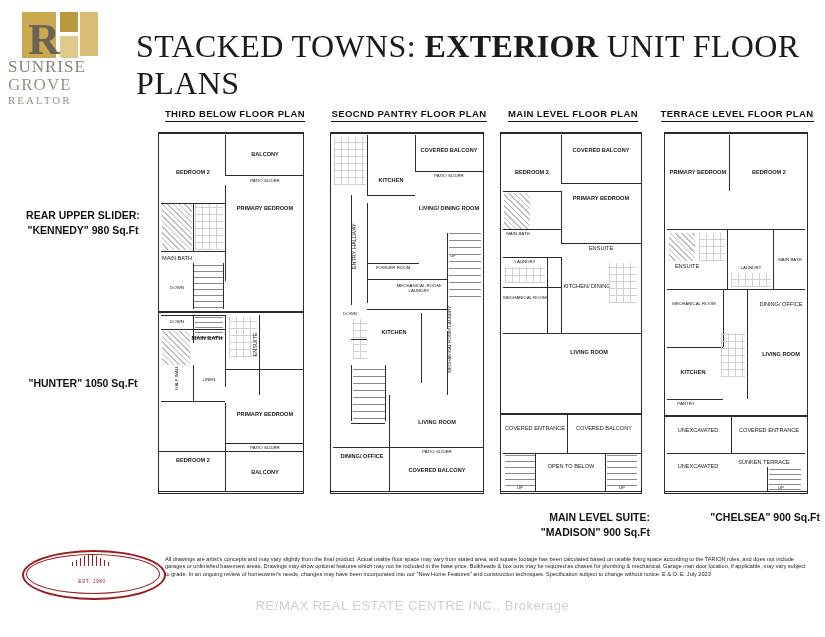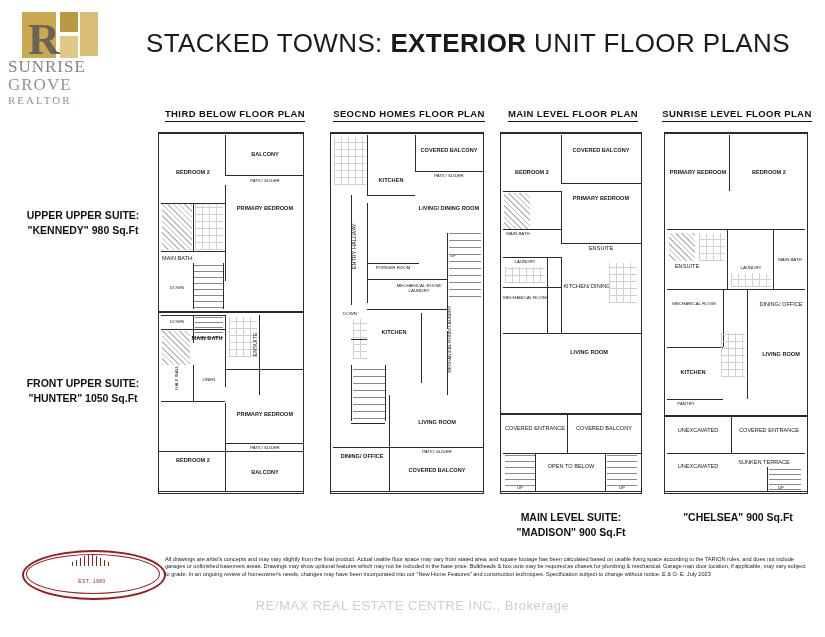--- a/index.html
+++ b/index.html
@@ -31,23 +31,23 @@
     position:absolute;left:0;top:48px;width:128px;
     font-family:"Liberation Serif", serif;
     color:#8a8376;
     letter-spacing:1px;
   }
   .logo-text .l1{font-size:17px;line-height:18px;}
   .logo-text .l2{font-size:17px;line-height:18px;color:#9a9384;}
   .logo-text .l3{font-size:11px;line-height:13px;color:#9a9384;letter-spacing:2px;}
 
   .title{
-    position:absolute;left:146px;top:28px;
-    font-size:26px;letter-spacing:.4px;color:#1a1a1a;
-    font-family:Liberation Sans, sans-serif;
+    position:absolute;left:136px;top:28px;
+    font-size:32px;letter-spacing:.4px;color:#1a1a1a;
+    font-family:Liberation Serif, serif;
   }
   .title .b{font-weight:bold;}
 
   
   .colhead{
     position:absolute;font-size:9.5px;font-weight:bold;letter-spacing:.4px;
     color:#111;text-align:center;
   }
   .colhead .ul{border-bottom:1px solid #111;padding-bottom:2px;display:inline-block;}
 
@@ -76,21 +76,21 @@
   .rm.rot{transform:rotate(-90deg);transform-origin:center center;white-space:nowrap;}
   .stair{position:absolute;}
   .stair i{position:absolute;background:#8a8a8a;height:1px;left:0;right:0;}
 
   
   .sidelabel{
     position:absolute;text-align:center;font-size:10.5px;font-weight:bold;
     line-height:15px;color:#111;
   }
   .botlabel{
-    position:absolute;text-align:center;font-size:10.5px;font-weight:bold;
+    position:absolute;text-align:right;font-size:10.5px;font-weight:bold;
     line-height:15px;color:#111;
   }
 
   
   .reid{
     position:absolute;left:22px;top:550px;width:140px;height:46px;
   }
   .reid .oval{
     position:absolute;left:0;top:0;width:140px;height:46px;
     border:2px solid #9c1b1f;border-radius:50%;
@@ -141,27 +141,27 @@
 </div>
 
 <div class="title">
   <span>STACKED TOWNS: </span><span class="b">EXTERIOR</span><span> UNIT FLOOR PLANS</span>
 </div>
 
 <div class="colhead" style="left:150px;top:108px;width:170px;">
   <span class="ul">THIRD BELOW FLOOR PLAN</span>
 </div>
 <div class="colhead" style="left:324px;top:108px;width:170px;">
-  <span class="ul">SEOCND HOMES FLOOR PLAN</span>
+  <span class="ul">SEOCND PANTRY FLOOR PLAN</span>
 </div>
 <div class="colhead" style="left:492px;top:108px;width:162px;">
   <span class="ul">MAIN LEVEL FLOOR PLAN</span>
 </div>
 <div class="colhead" style="left:654px;top:108px;width:166px;">
-  <span class="ul">SUNRISE LEVEL FLOOR PLAN</span>
+  <span class="ul">TERRACE LEVEL FLOOR PLAN</span>
 </div>
 
 <div class="plan" style="left:158px;top:132px;width:144px;height:360px;">
 
   <div class="pl h" style="left:0;top:0;width:144px;"></div>
   <div class="pl h" style="left:0;top:178px;width:144px;background:#2b2b2b;height:2px;"></div>
   <div class="pl h" style="left:0;top:358px;width:144px;"></div>
 
   <div class="pl v" style="left:66px;top:2px;height:40px;"></div>
   <div class="pl h" style="left:66px;top:42px;width:78px;"></div>
@@ -400,25 +400,24 @@
       <i style="top:5px"></i>
       <i style="top:10px"></i>
       <i style="top:15px"></i>
       <i style="top:20px"></i>
   </div>
   <div class="pl v" style="left:102px;top:334px;height:24px;"></div>
   <div class="rm tiny" style="left:104px;top:352px;width:24px;">UP</div>
 </div>
 
 <div class="sidelabel" style="left:8px;top:208px;width:150px;">
-  <div>UPPER UPPER SUITE:</div>
+  <div>REAR UPPER SLIDER:</div>
   <div>"KENNEDY"  980 Sq.Ft</div>
 </div>
 <div class="sidelabel" style="left:8px;top:376px;width:150px;">
-  <div>FRONT UPPER SUITE:</div>
   <div>"HUNTER" 1050 Sq.Ft</div>
 </div>
 <div class="botlabel" style="left:492px;top:510px;width:158px;">
   <div>MAIN LEVEL SUITE:</div>
   <div>"MADISON" 900 Sq.Ft</div>
 </div>
 <div class="botlabel" style="left:656px;top:510px;width:164px;">
   <div>"CHELSEA" 900 Sq.Ft</div>
 </div>
 

